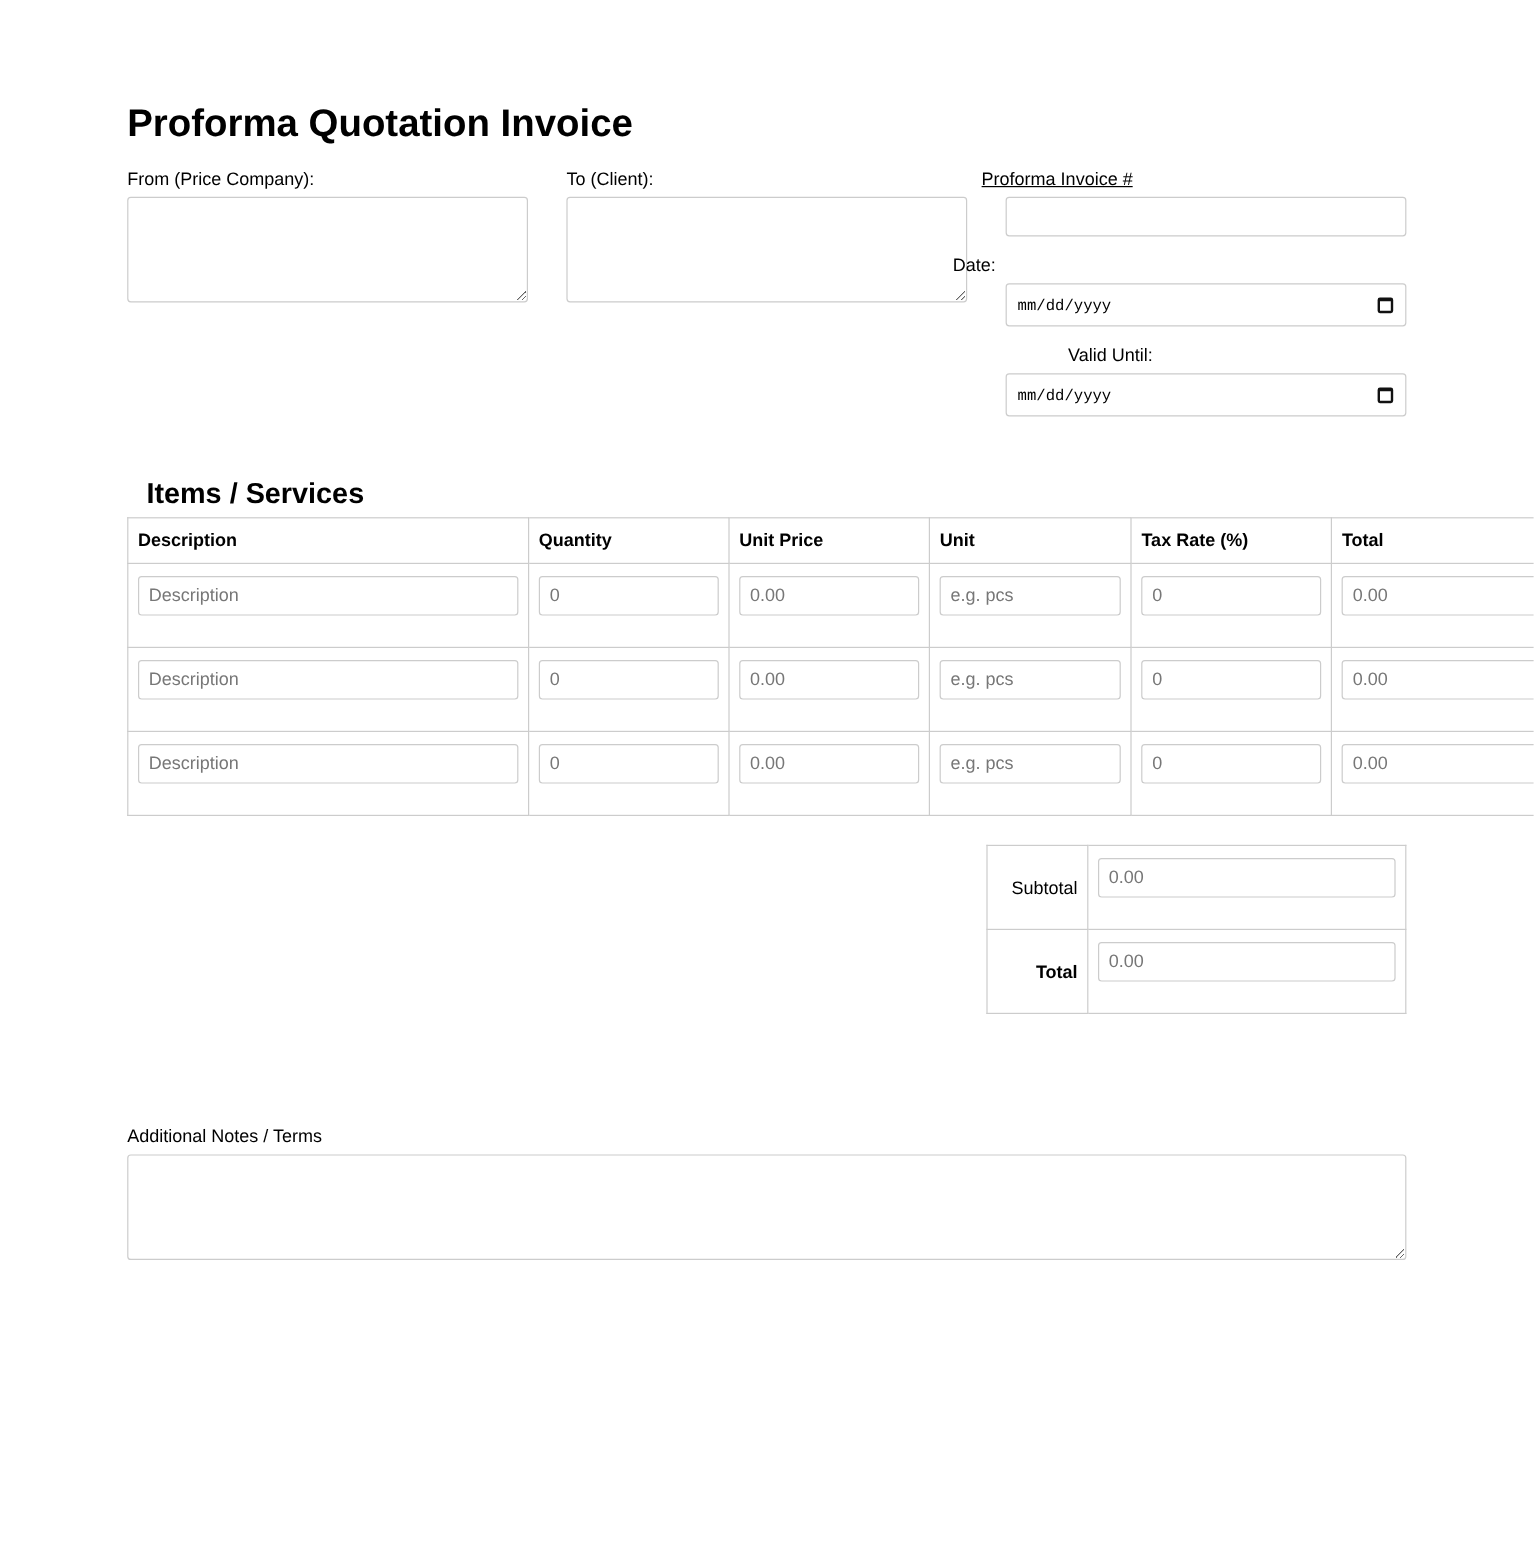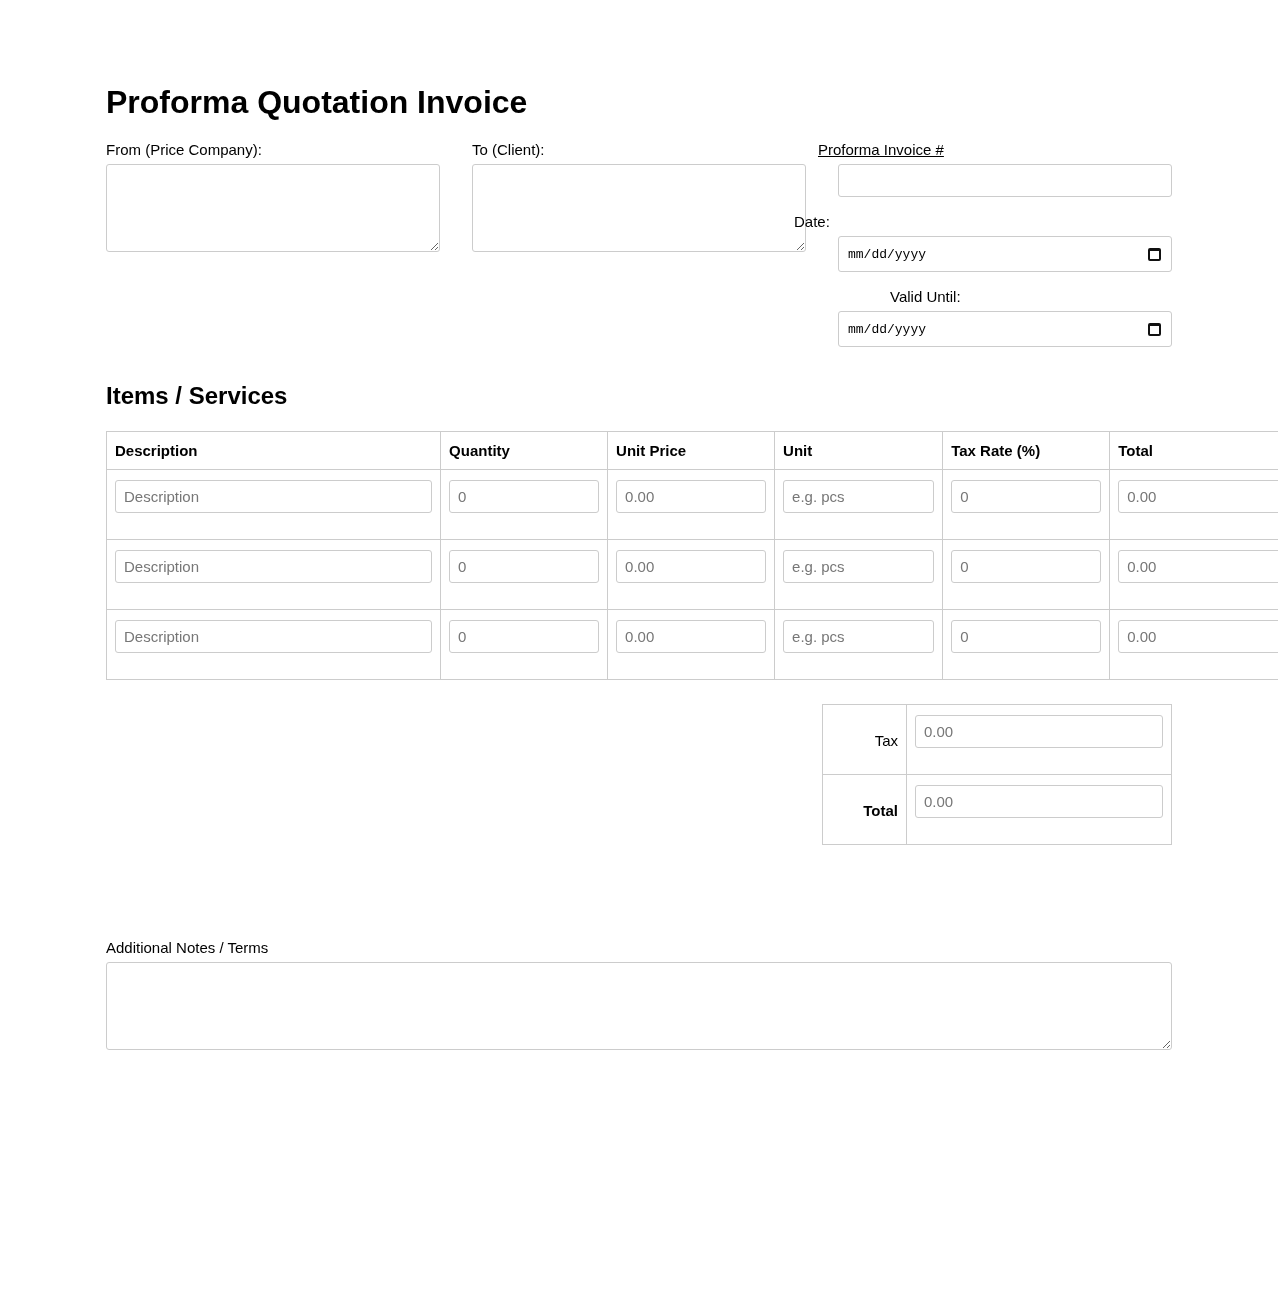--- a/index.html
+++ b/index.html
@@ -25,21 +25,21 @@
   .text-in { position: absolute; height: 33px; padding: 0 8px; font-size: 15px; }
   .date-in {
     position: absolute; height: 36px; width: 334px;
     display: flex; align-items: center; justify-content: space-between;
     border: 1px solid #cccccc; border-radius: 3px; padding: 0 10px 0 9px;
     font-family: "Liberation Mono", "DejaVu Sans Mono", monospace; font-size: 13px;
     cursor: text;
   }
   .cal-icon { width: 13px; height: 13px; border: 2px solid #111; border-top-width: 3px; border-radius: 2px; }
   h2 {
-    position: absolute; left: 0; top: 381px; margin: 0;
+    position: absolute; left: 0; top: 381px; margin: 16px;
     font-size: 24px; font-weight: bold; line-height: 30px;
   }
   table { border-collapse: collapse; position: absolute; }
   .items { left: 0; top: 431px; width: 1196px; }
   .items th, .items td { border: 1px solid #cccccc; padding: 0; vertical-align: top; }
   .items th {
     height: 38px; text-align: left; font-size: 15px; font-weight: bold;
     padding: 0 8px; vertical-align: middle;
   }
   .items td { height: 70px; padding: 10px 8px; }
@@ -126,22 +126,22 @@
         <td><input type="text" placeholder="0.00" style=""></td>
         <td><input type="text" placeholder="e.g. pcs" style=""></td>
         <td><input type="text" placeholder="0" style=""></td>
         <td><input type="text" placeholder="0.00" style=""></td>
       </tr>
     </tbody>
   </table>
 
   <table class="totals">
     <tbody>
-    <tr>
-      <td class="lbl">Tax</td>
+        <tr>
+      <td class="lbl">Subtotal</td>
       <td class="val"><input type="text" placeholder="0.00" style=""></td>
     </tr>
     <tr>
       <td class="lbl bold">Total</td>
       <td class="val"><input type="text" placeholder="0.00" style=""></td>
     </tr>
   </tbody>
     </table>
 
   <label class="field-label" style="left:0; top:939px;">Additional Notes / Terms</label>

